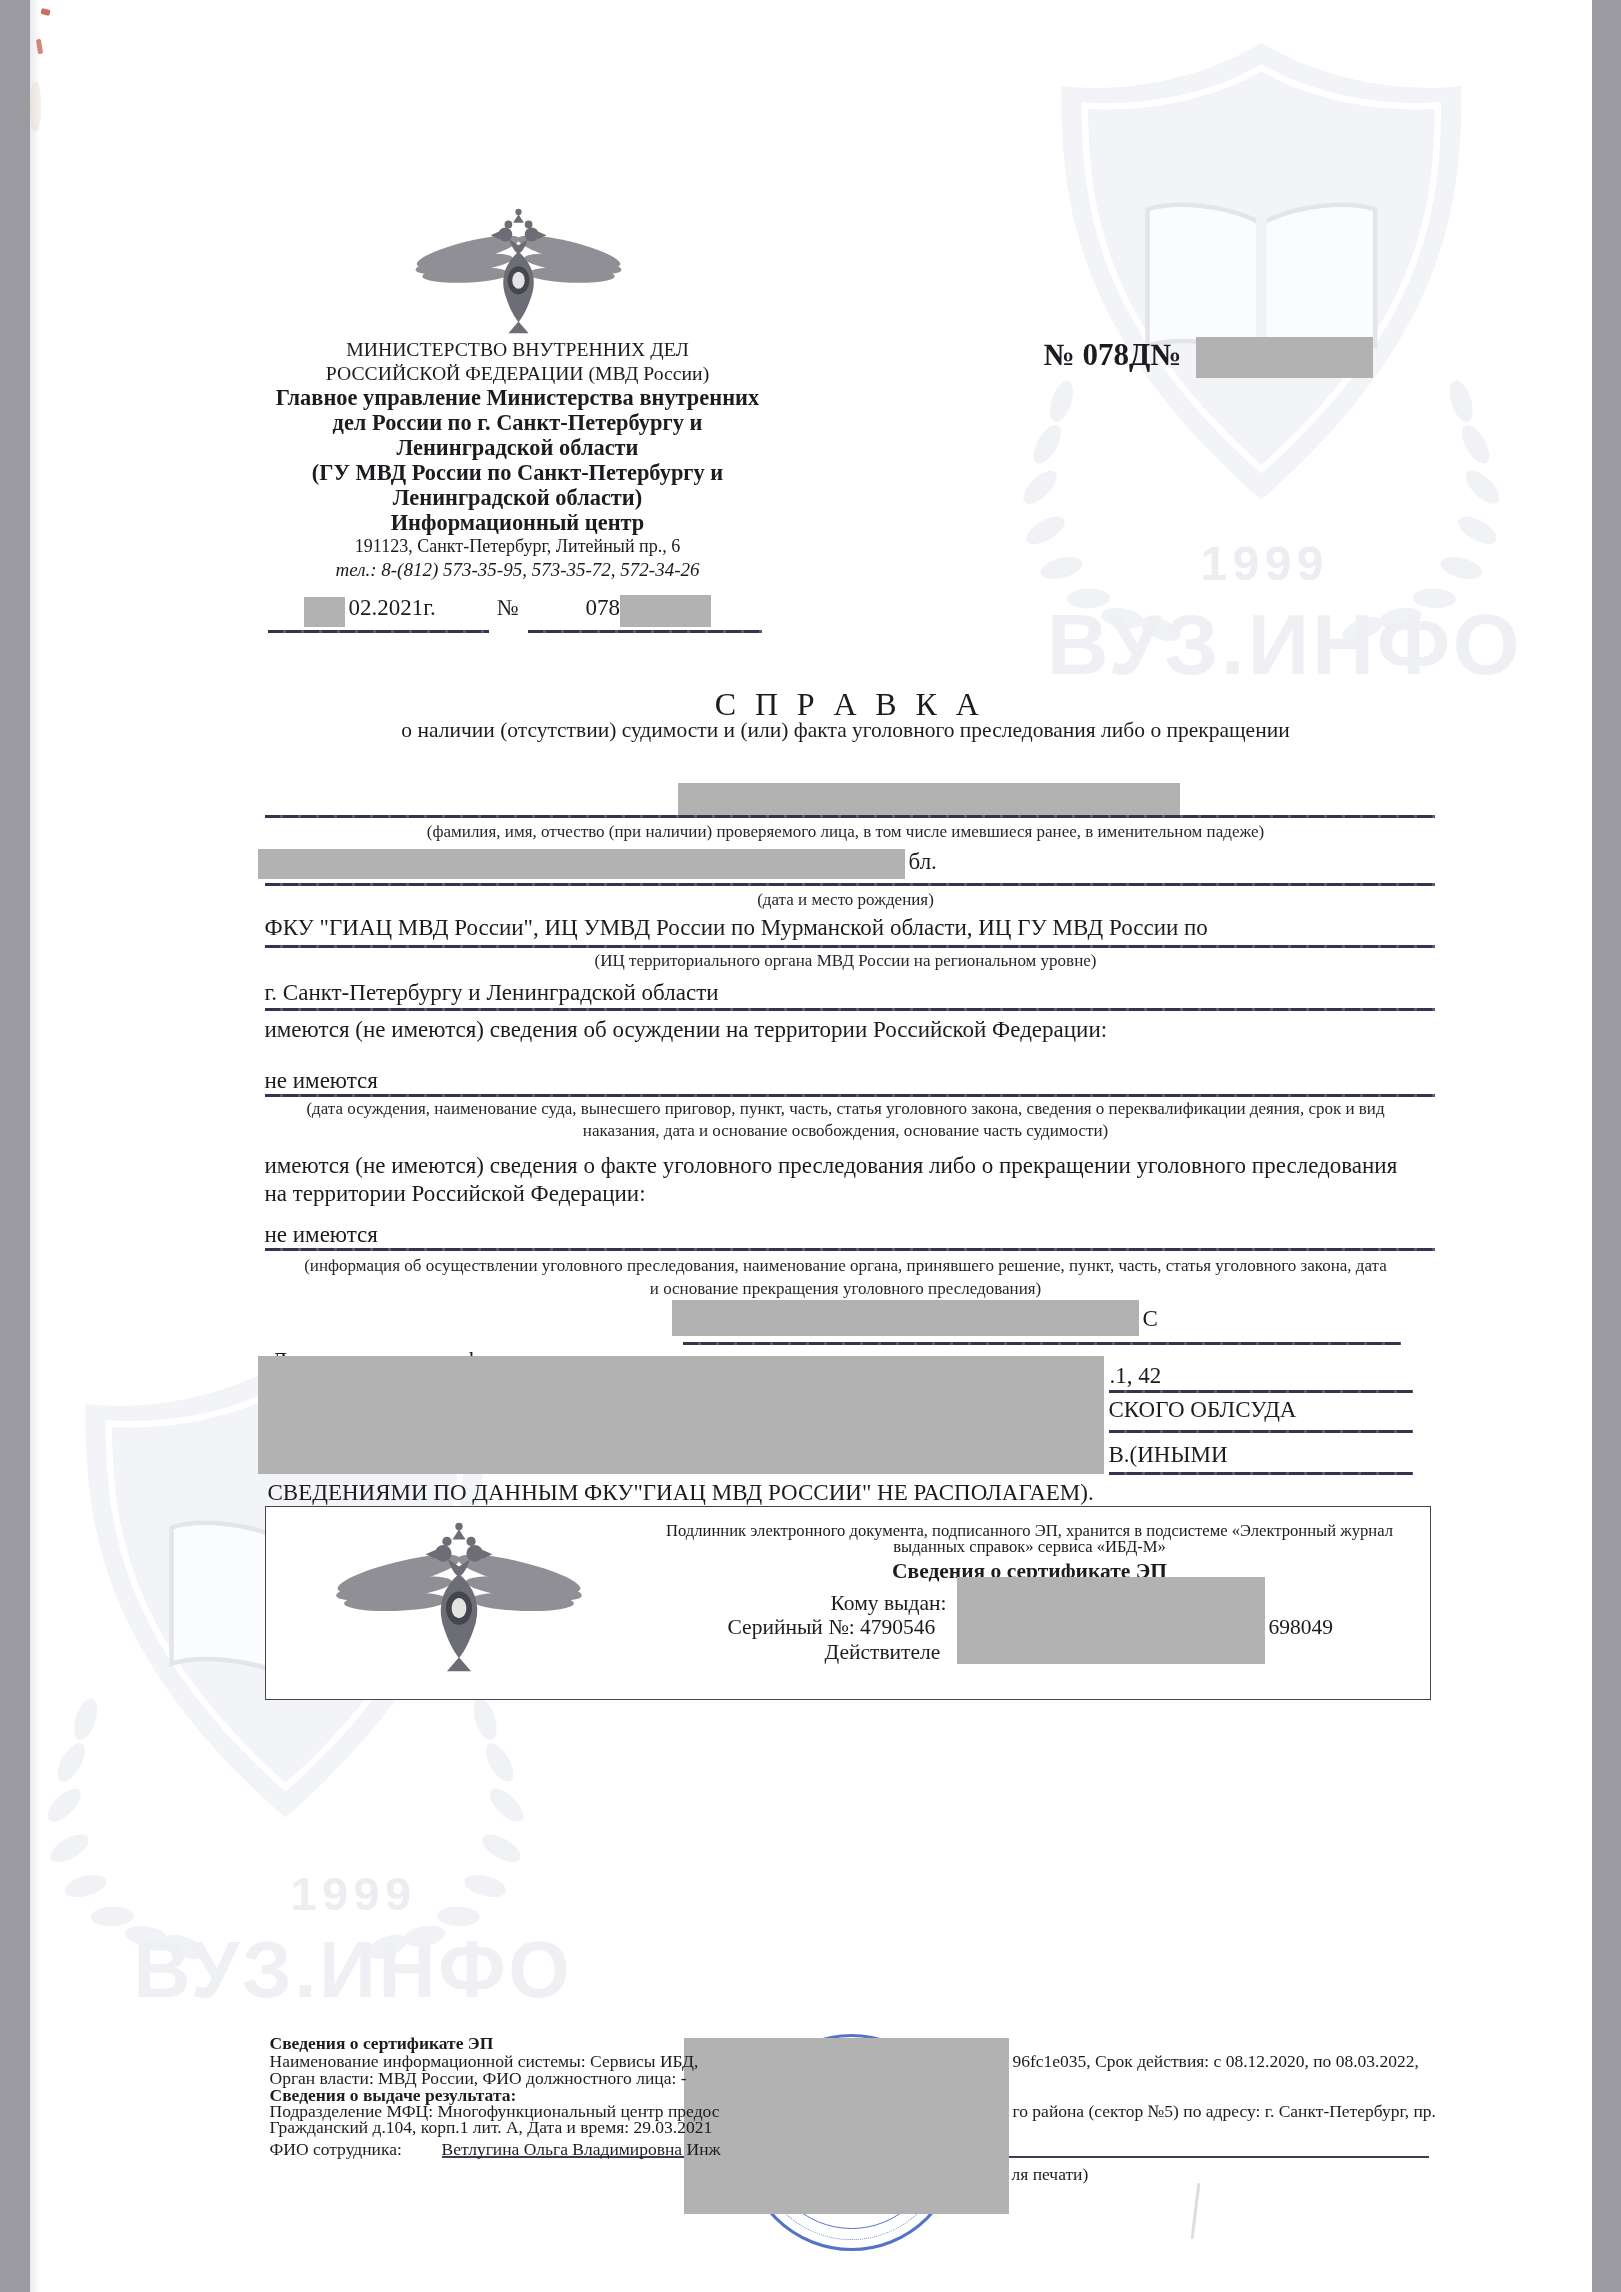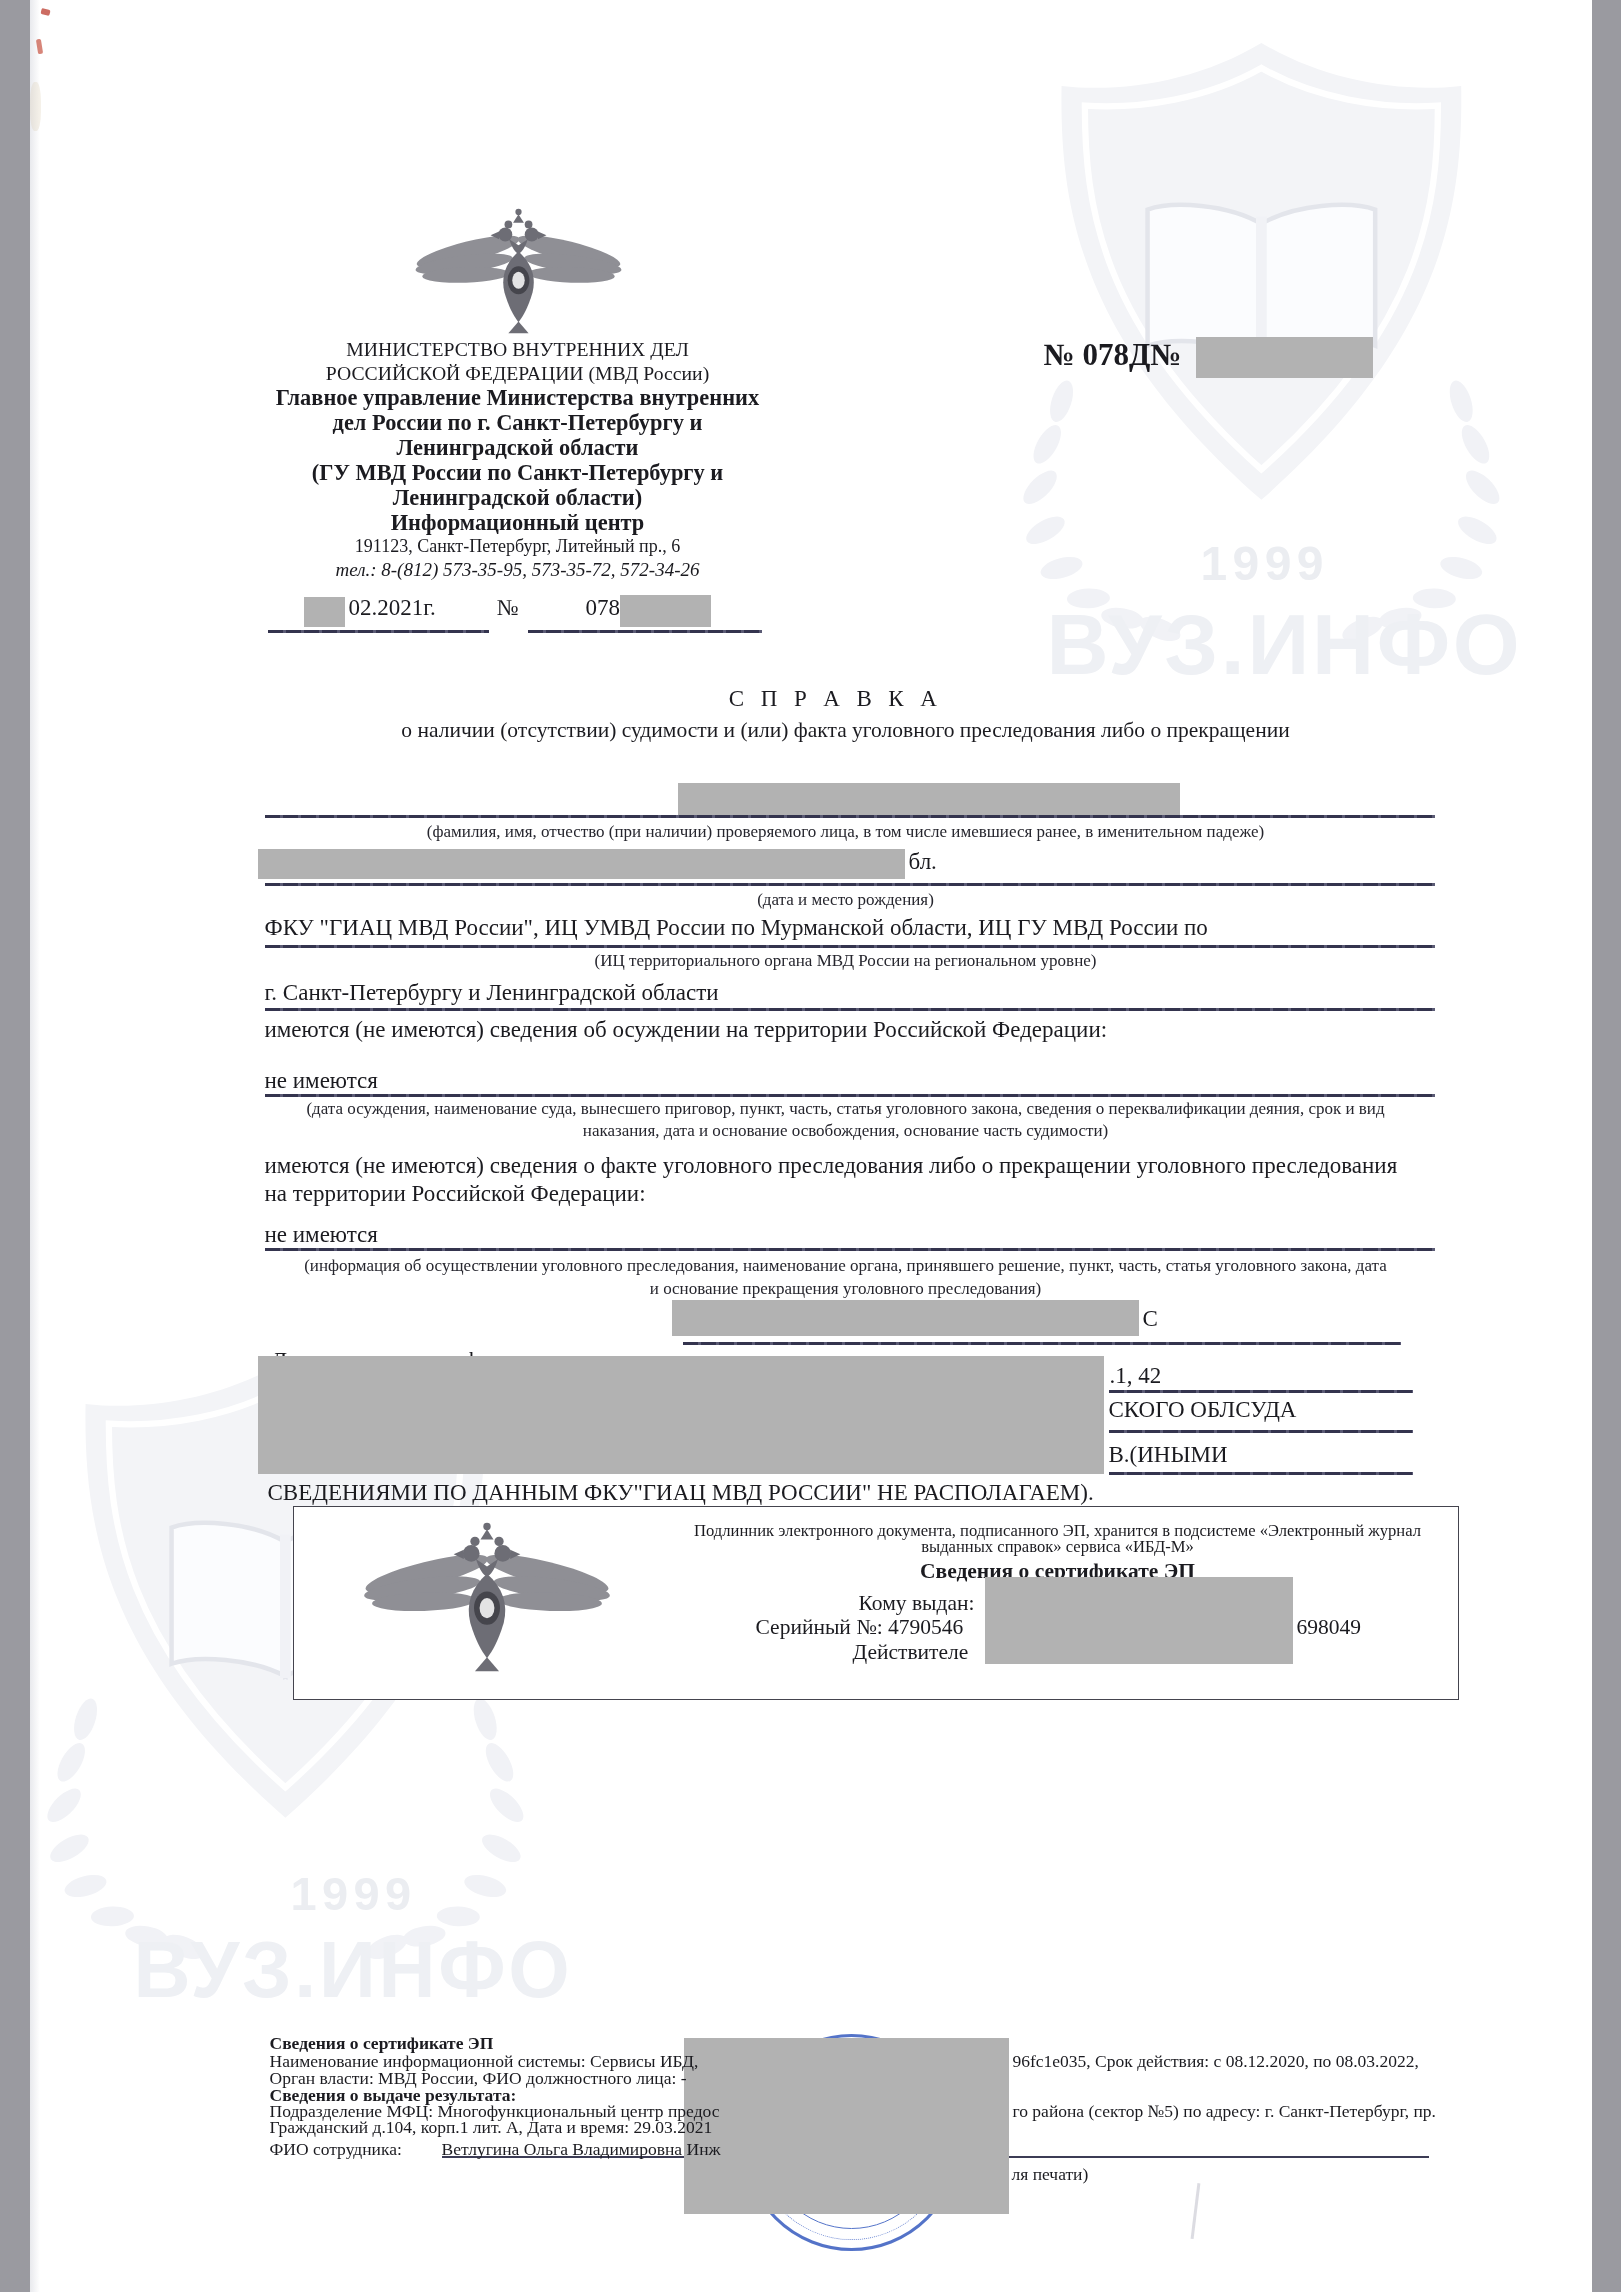--- a/index.html
+++ b/index.html
@@ -32,28 +32,28 @@
   .rule-thin{position:absolute;height:1.8px;background:#3c3c55;z-index:1;}
   
   .letterhead{left:231px;top:337px;width:514px;text-align:center;z-index:2;}
   .lh-sm{font-size:19.7px;line-height:24px;}
   .lh-b{font-size:22.4px;line-height:25px;font-weight:bold;}
   .lh-adr{font-size:18px;line-height:23px;}
   .lh-tel{font-size:19px;line-height:23px;font-style:italic;}
   .dateline{font-size:23px;z-index:2;}
   .docnum{left:1014px;top:337px;font-size:31px;font-weight:bold;z-index:2;}
   
-  .title-main{left:218px;top:686px;width:1176px;font-size:23px;letter-spacing:5.4px;z-index:2;}
+  .title-main{left:232px;top:686px;width:1176px;font-size:32px;letter-spacing:5.4px;z-index:2;}
   .title-sub{left:228px;width:1176px;font-size:21.5px;z-index:2;}
   
   .body-line{font-size:23px;z-index:2;}
   .cap{left:228px;width:1176px;font-size:17px;color:#26262e;z-index:2;}
   .frag{font-size:23px;z-index:4;}
   
-  .sigbox{left:235px;top:1506px;width:1164px;height:192px;border:1.8px solid #44444e;background:#fff;z-index:2;margin-left:28px;}
+  .sigbox{left:235px;top:1506px;width:1164px;height:192px;border:1.8px solid #44444e;background:#fff;z-index:2;}
   .sig-small{left:316px;width:896px;text-align:center;font-size:16.6px;}
   .sig-title{left:316px;width:896px;text-align:center;font-size:21.5px;font-weight:bold;}
   .sig-val{font-size:21.5px;}
   .sig-redact{position:absolute;background:#b2b2b2;left:691px;top:70px;width:308px;height:87px;}
   
   .ft{font-size:17.5px;z-index:3;}
   .ftb{font-weight:bold;}
   .fbox{left:654px;top:2038px;width:325px;height:176px;z-index:2;}
   
   .stamp{left:713px;top:2034px;width:211px;height:211px;border:3.6px solid #4668c4;border-radius:50%;z-index:1;opacity:.92;}

